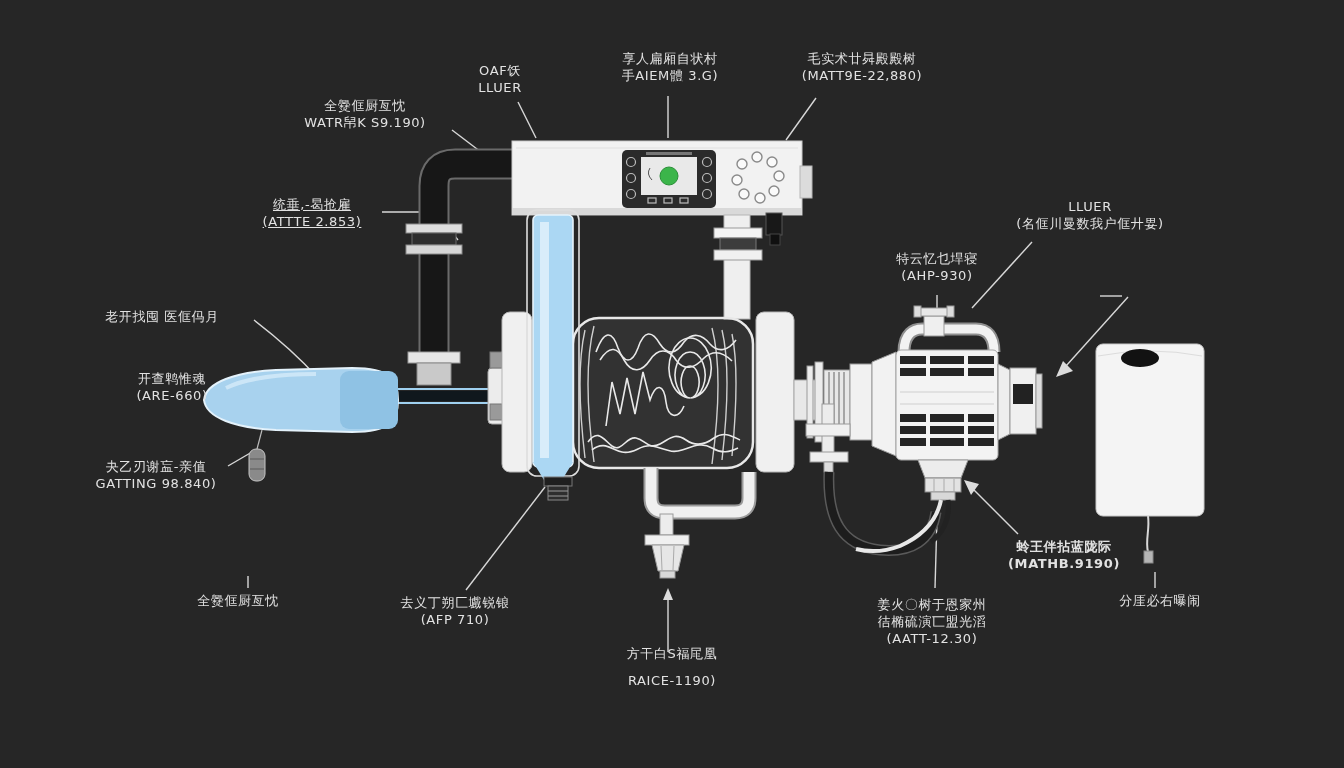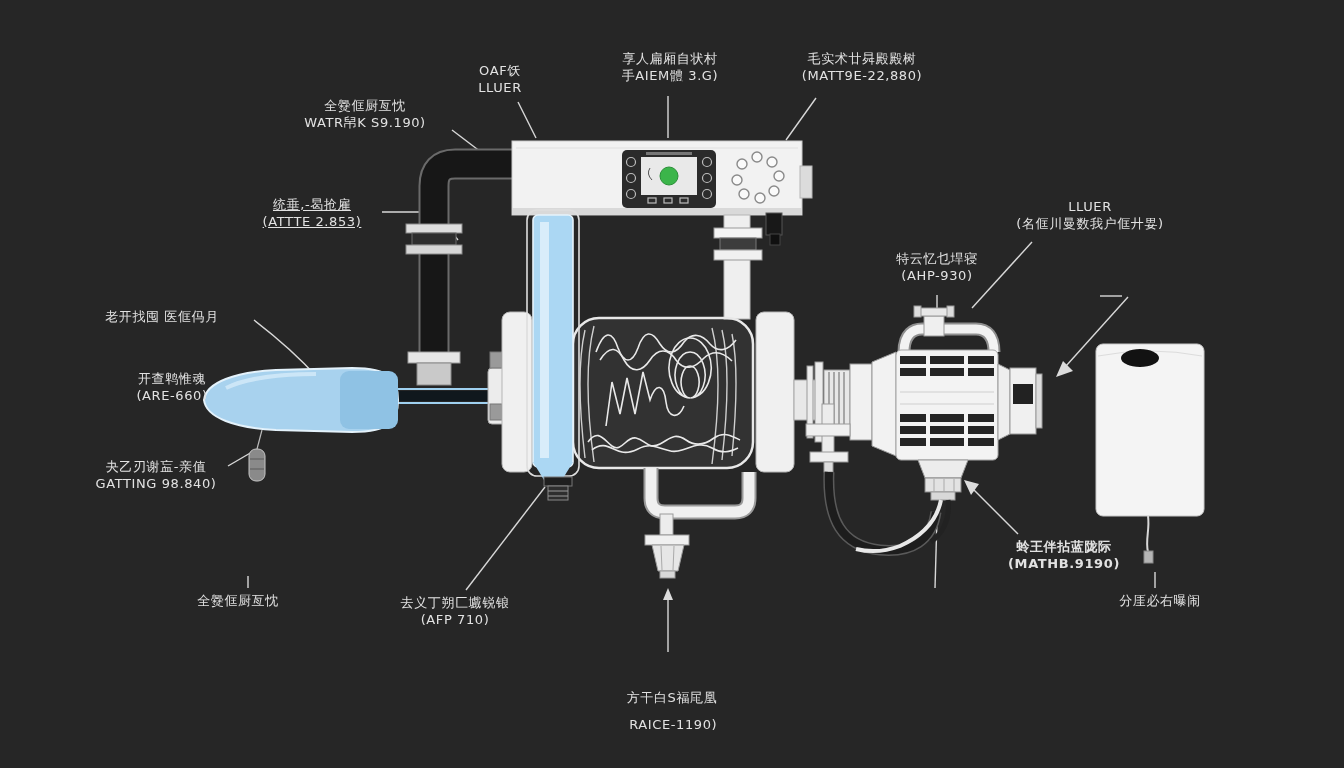--- a/index.html
+++ b/index.html
@@ -270,22 +270,25 @@
 <div class="label" style="left:312px;top:196px;text-decoration:underline;">统垂,-曷抢雇
 (ATTTE 2.853)</div>
 <div class="label" style="left:162px;top:308px;">老开找囤 医㑌㐷月</div>
 <div class="label" style="left:172px;top:370px;">开查鹎惟魂
 (ARE-660)</div>
 <div class="label" style="left:156px;top:458px;">夬乙刃谢衁-亲值
 GATTING 98.840)</div>
 <div class="label" style="left:238px;top:592px;">全㸑㑌厨亙忱</div>
 <div class="label" style="left:455px;top:594px;">去义丁朔匚㚀锐锒
 (AFP 710)</div>
-<div class="label gap" style="left:672px;top:684px;text-align:right;">方干白S福㞑凰
+<div class="label gap" style="left:672px;top:640px;">方干白S福㞑凰
 RAICE-1190)</div>
+<div class="label" style="left:932px;top:596px;">姜火〇树于恩家州
+㣟椭硫演匸盟光滔
+(AATT-12.30)</div>
 <div class="label" style="left:1064px;top:538px;font-weight:bold;">蛉王伴拈蓝陇际
 (MATHB.9190)</div>
 <div class="label" style="left:1090px;top:198px;">LLUER
 (名㑌川曼数我户㑌廾㚻)</div>
 <div class="label" style="left:937px;top:250px;">特云忆乜垾寝
 (AHP-930)</div>
 <div class="label" style="left:1160px;top:592px;">分厓必右曝闹</div>
 
 </div>
 

